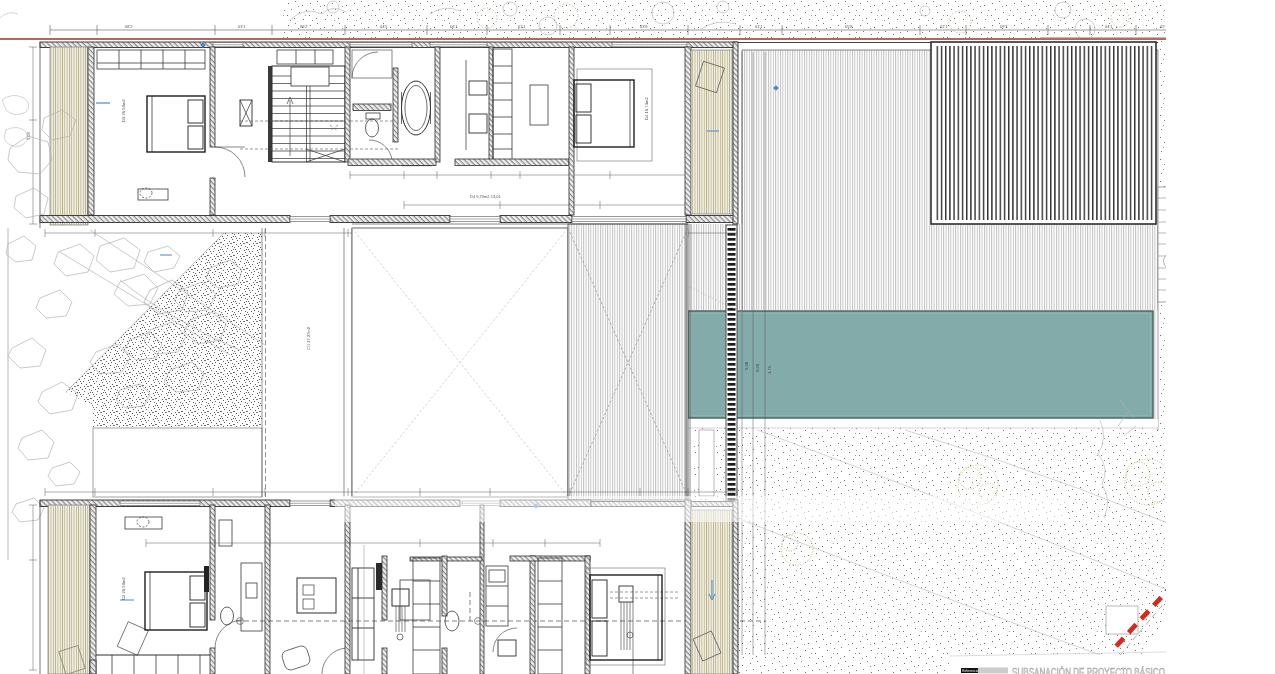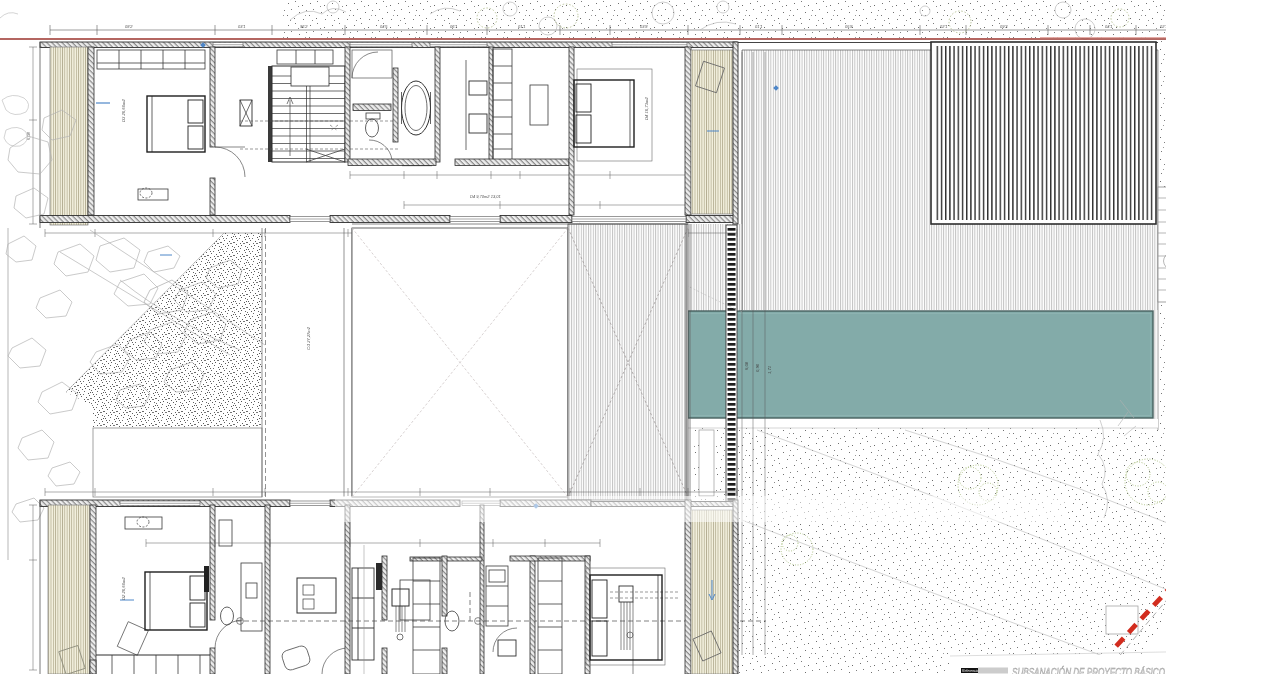--- a/index.html
+++ b/index.html
@@ -1,16 +1,16 @@
 <!DOCTYPE html>
 <html><head>
 <meta charset="utf-8">
 <style>
 html,body{margin:0;padding:0;background:#fff;}
-#page{position:relative;width:1166px;height:674px;overflow:hidden;font-family:"Liberation Sans", sans-serif;font-style:italic;}
+#page{position:relative;width:1166px;height:674px;overflow:hidden;font-family:"Liberation Sans", sans-serif;}
 svg{display:block;}
 </style>
 </head>
 <body>
 <div id="page">
 <svg width="1275" height="674" viewBox="0 0 1275 674" xmlns="http://www.w3.org/2000/svg">
 <defs>
 <pattern id="stip" width="22" height="22" patternUnits="userSpaceOnUse">
 <rect width="22" height="22" fill="#ffffff"></rect>
 <rect x="2" y="3" width="1" height="1" fill="#6f6f6f"></rect>

